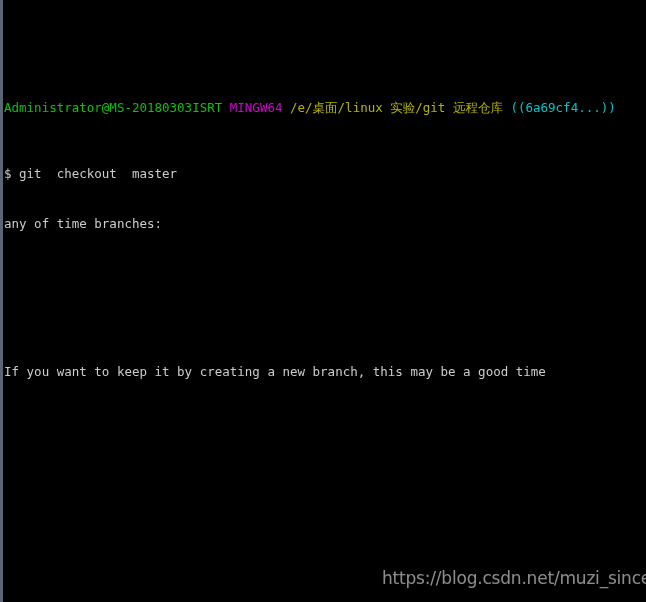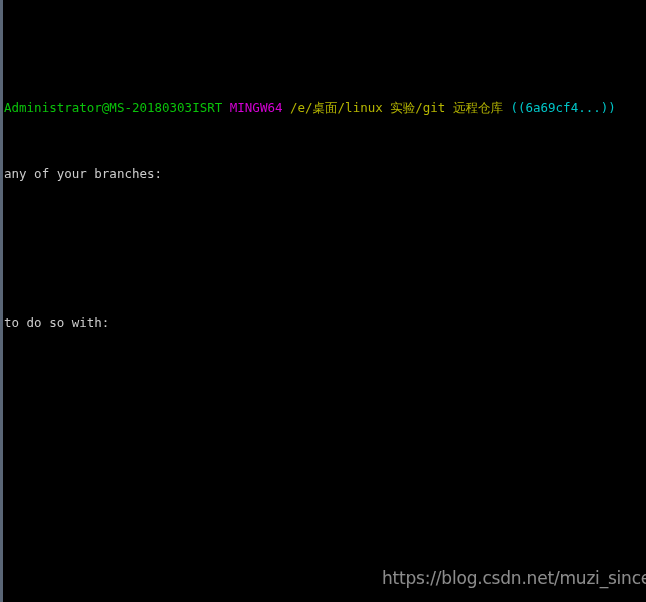--- a/index.html
+++ b/index.html
@@ -66,24 +66,25 @@
 </head>
 <body>
 
 <div id="terminal">
 
   <div id="left-gutter"></div>
 
   
   <div class="line"><span class="c-green">Administrator@MS-20180303ISRT</span><span class="c-white"> </span><span class="c-magenta">MINGW64</span><span class="c-white"> </span><span class="c-yellow">/e/桌面/linux 实验/git 远程仓库</span><span class="c-white"> </span><span class="c-cyan">((6a69cf4...))</span></div>
 
-  <div class="line">any of your branches:</div>
+  <div class="line">$ git  checkout  master</div>
+  <div class="line">any of time branches:</div>
   <div class="blank"></div>
   <div class="blank"></div>
-  <div class="line">to do so with:</div>
+  <div class="line">If you want to keep it by creating a new branch, this may be a good time</div>
   <div class="blank"></div>
   
   
   
   
 
   
   
 
   

